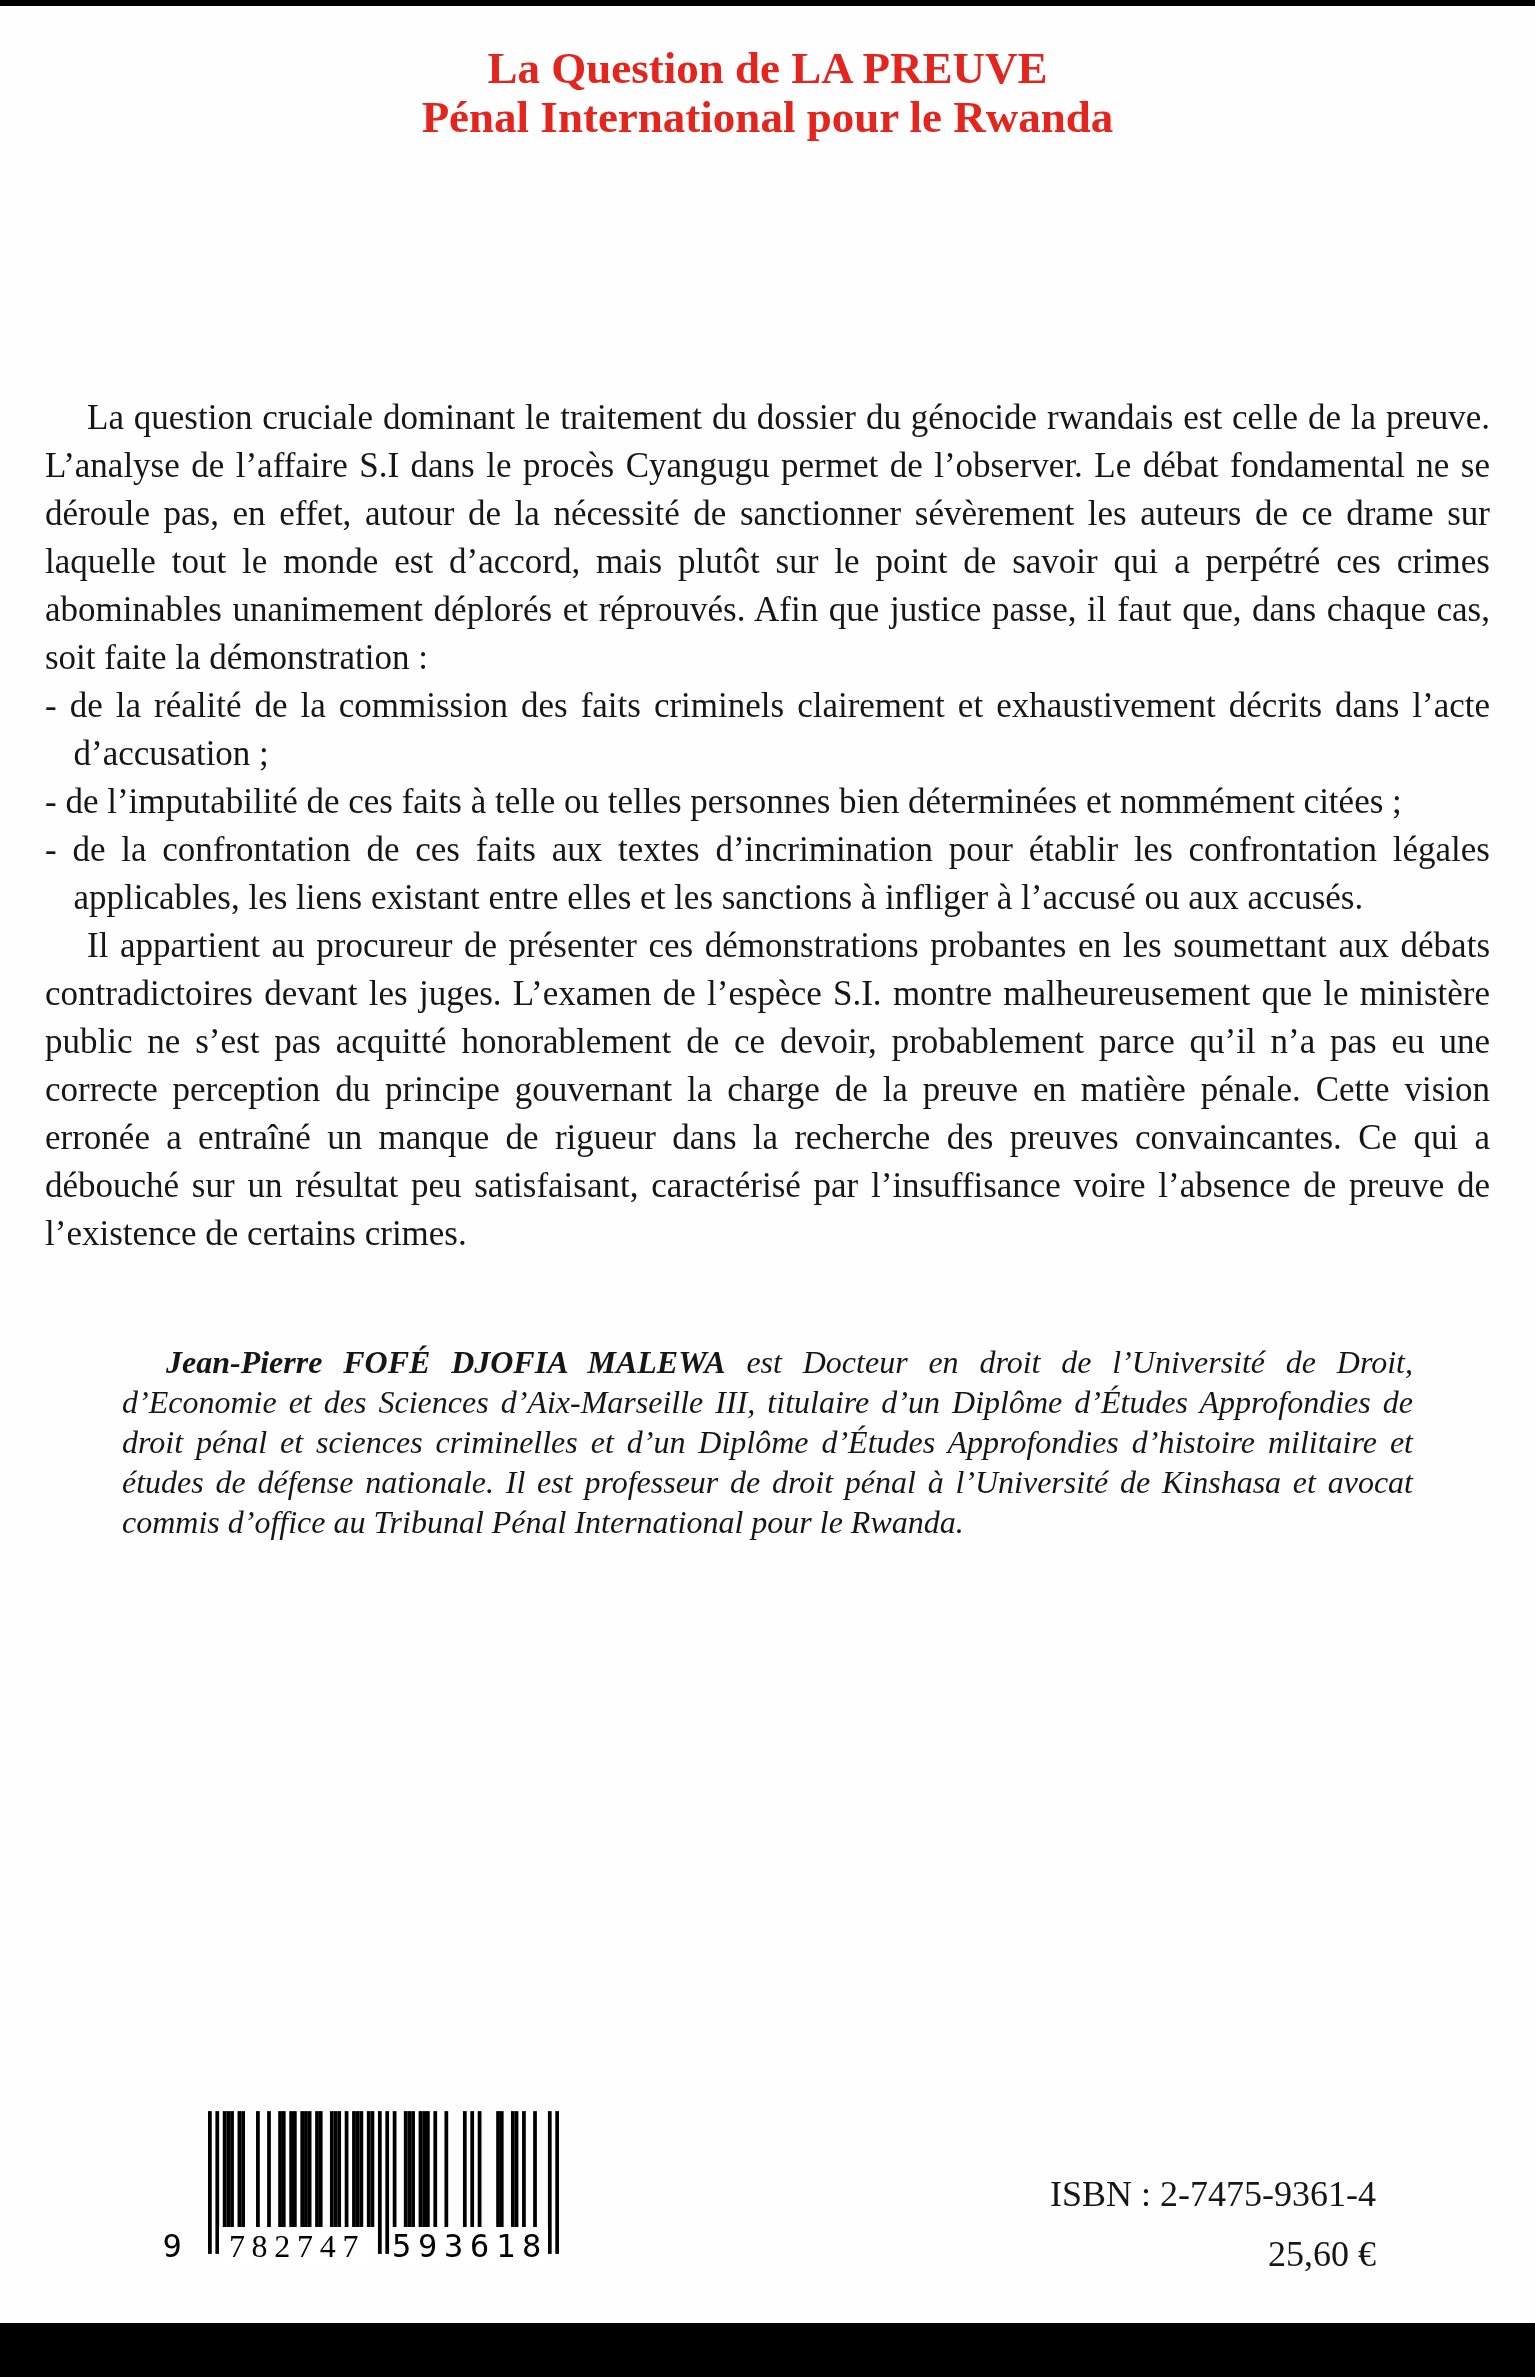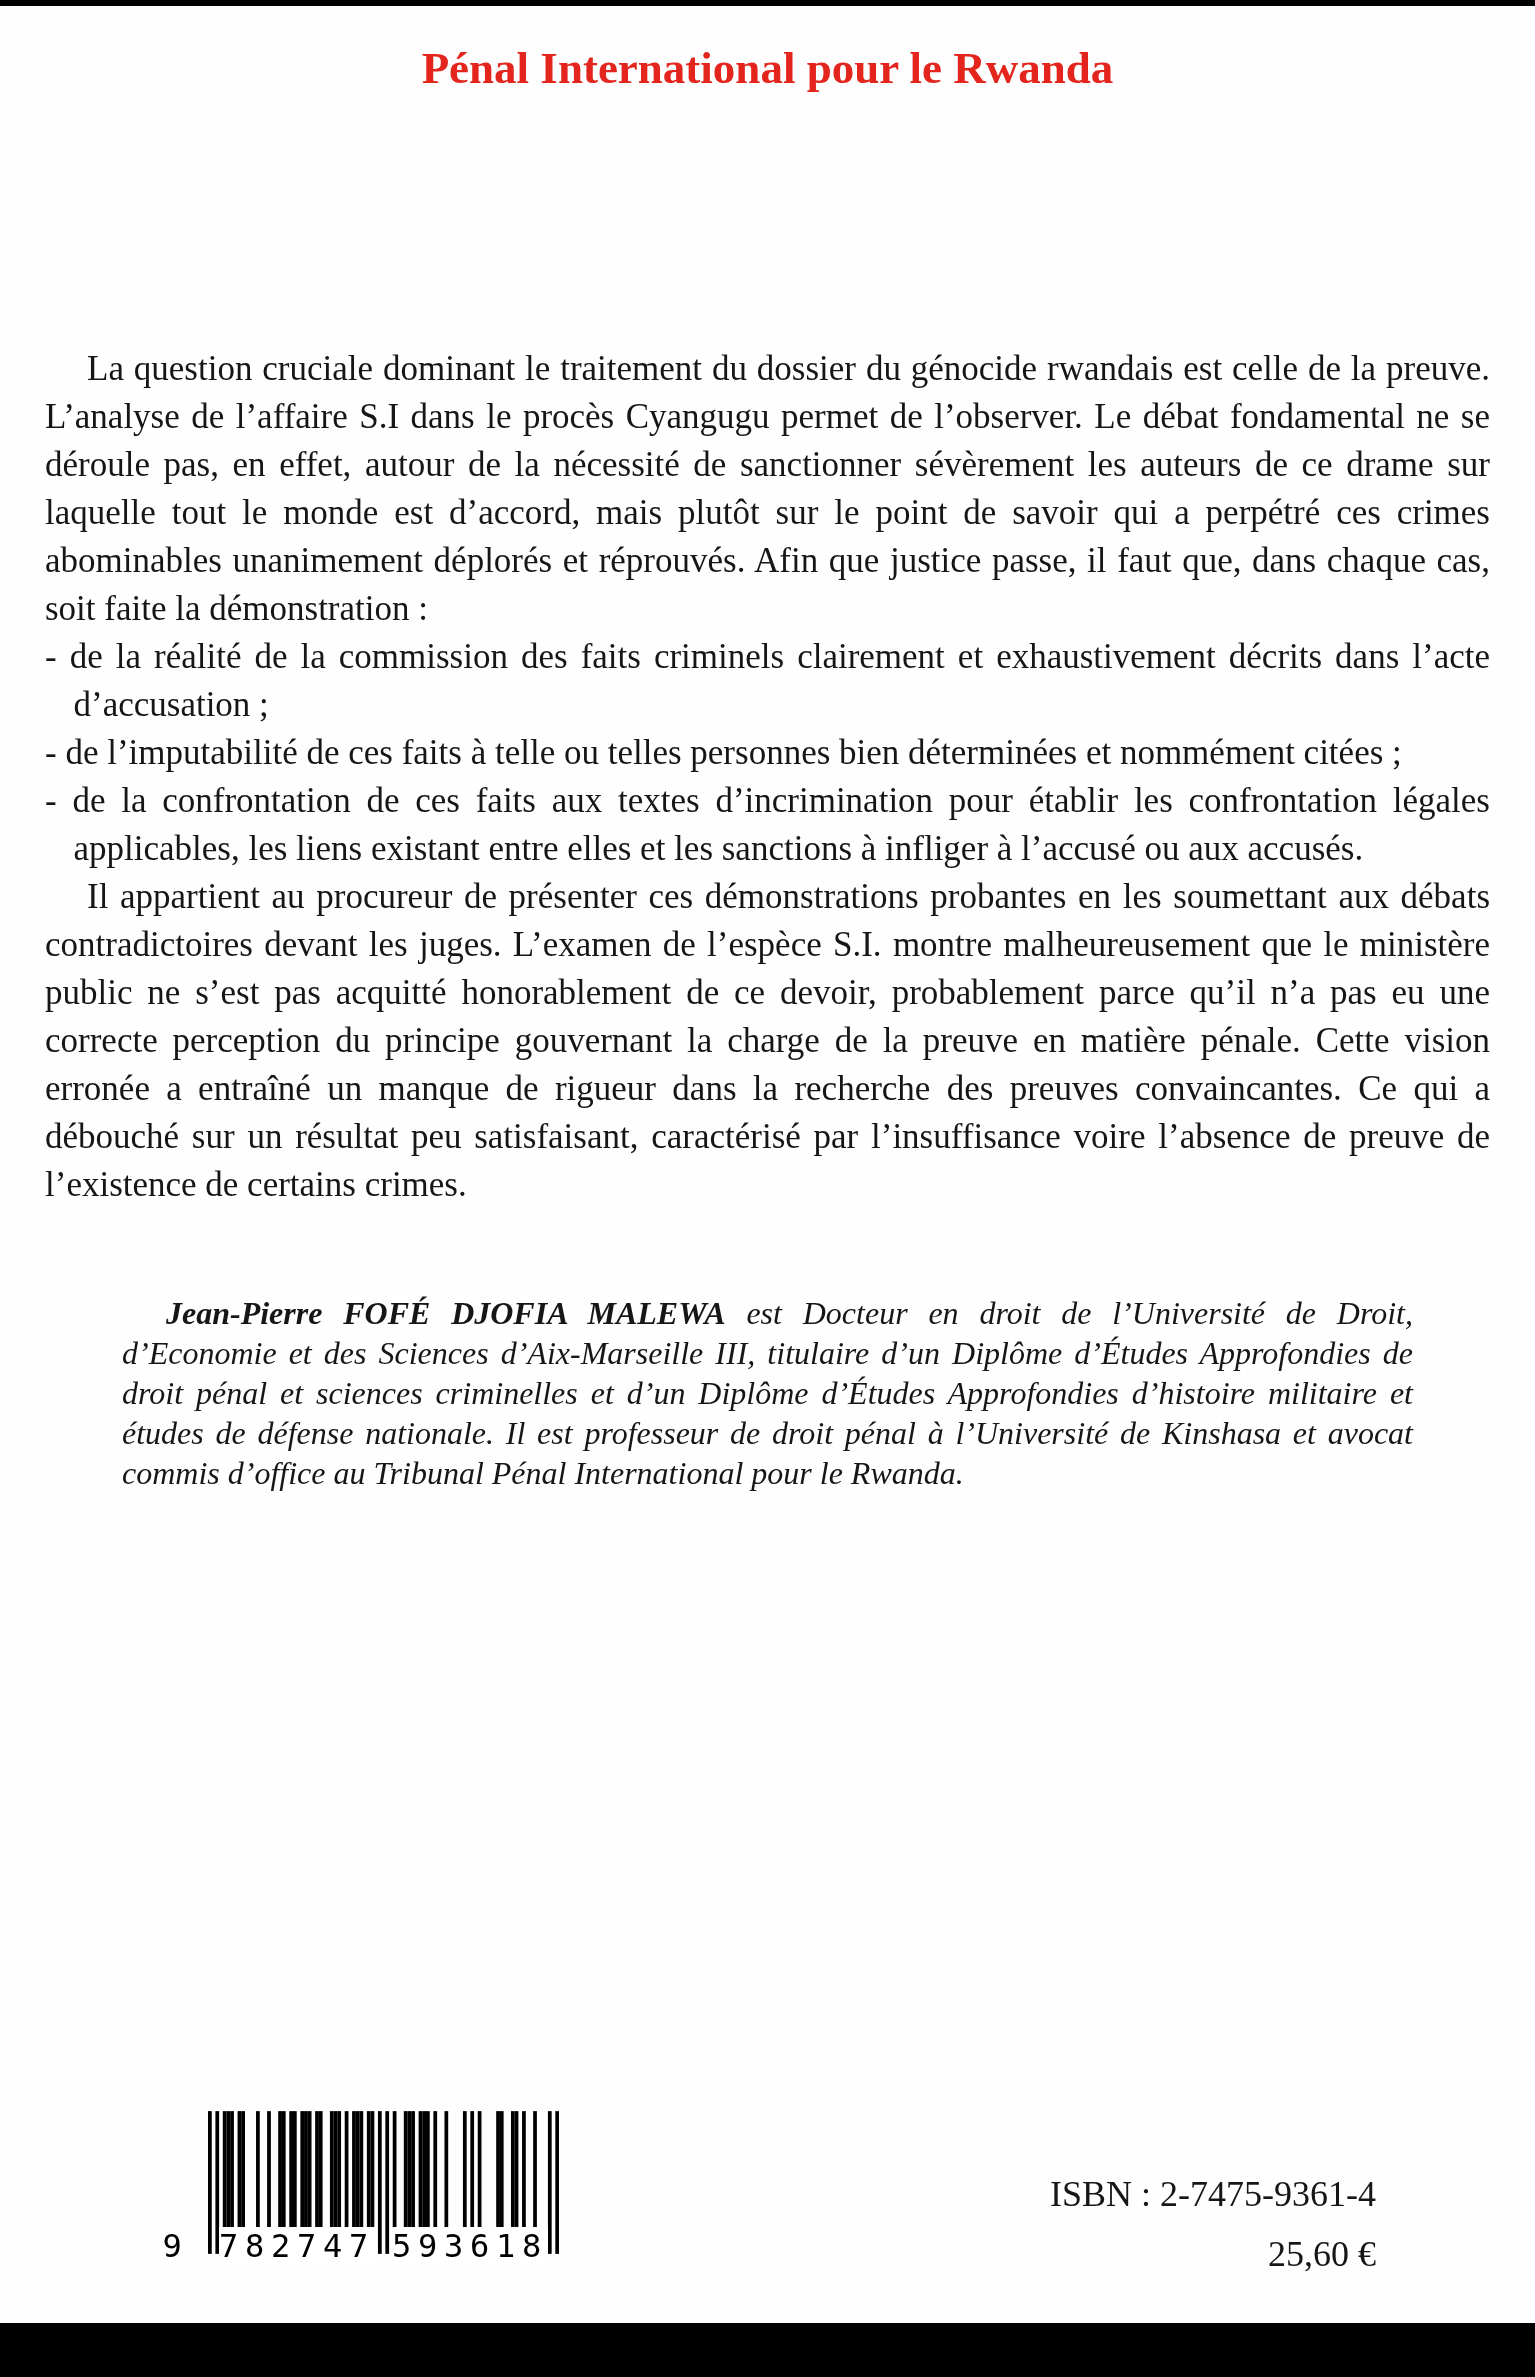--- a/index.html
+++ b/index.html
@@ -68,35 +68,36 @@
     color: #000;
   }
   .bc-first { left: 3.4px; top: 116px; }
   .bc-g {
     top: 116px;
     height: 39px;
     background: #fff;
     text-align: center;
     letter-spacing: 6.7px;
   }
-  .g1 { left: 60px;  width: 156px; }
+  .g1 { left: 60px;  width: 156px; font-family: Liberation Serif, serif; }
   .g2 { left: 233px; width: 156px; }
 
   .isbn  { position: absolute; top: 2173px; right: 159px; font-size: 36px; white-space: nowrap; }
   .price { position: absolute; top: 2233px; right: 159px; font-size: 36px; white-space: nowrap; }
 </style>
 </head>
 <body>
 
 <div class="page">
 
   <div class="top-bar"></div>
 
   <header>
     <h1 class="title">
+      <span>La Question de LA PREUVE</span>
       <span>Pénal International pour le Rwanda</span>
     </h1>
   </header>
 
   <main class="body-text">
     <p>La question cruciale dominant le traitement du dossier du génocide rwandais est celle de la preuve. L’analyse de l’affaire S.I dans le procès Cyangugu permet de l’observer. Le débat fondamental ne se déroule pas, en effet, autour de la nécessité de sanctionner sévèrement les auteurs de ce drame sur laquelle tout le monde est d’accord, mais plutôt sur le point de savoir qui a perpétré ces crimes abominables unanimement déplorés et réprouvés. Afin que justice passe, il faut que, dans chaque cas, soit faite la démonstration&nbsp;:</p>
     <div class="list">
       <div class="li">- de la réalité de la commission des faits criminels clairement et exhaustivement décrits dans l’acte d’accusation&nbsp;;</div>
       <div class="li">- de l’imputabilité de ces faits à telle ou telles personnes bien déterminées et nommément citées&nbsp;;</div>
       <div class="li">- de la confrontation de ces faits aux textes d’incrimination pour établir les confrontation légales applicables, les liens existant entre elles et les sanctions à infliger à l’accusé ou aux accusés.</div>

